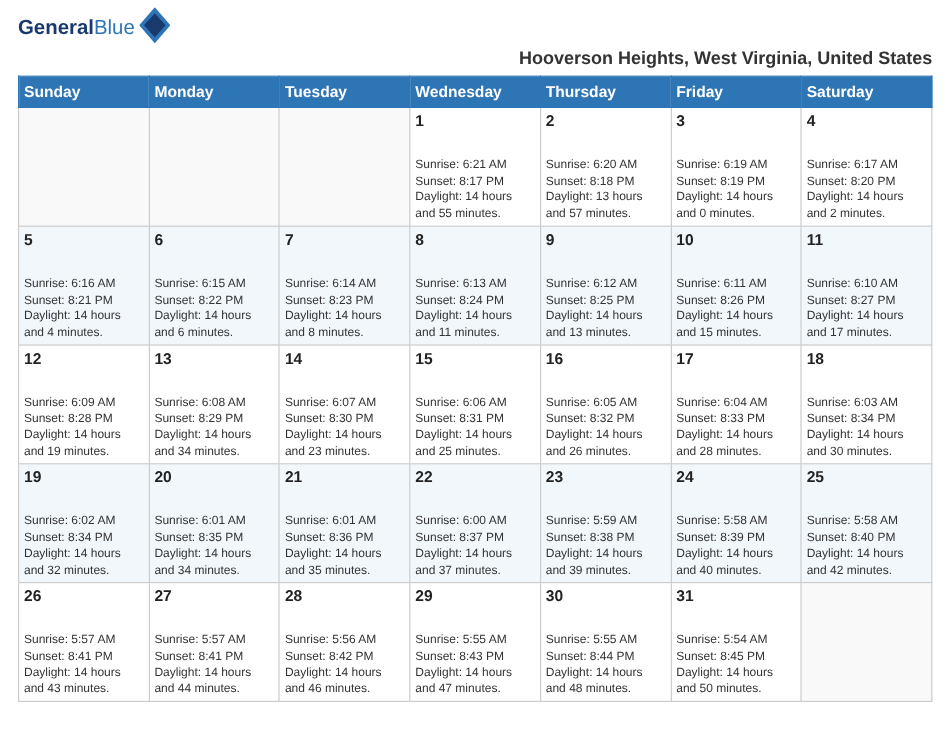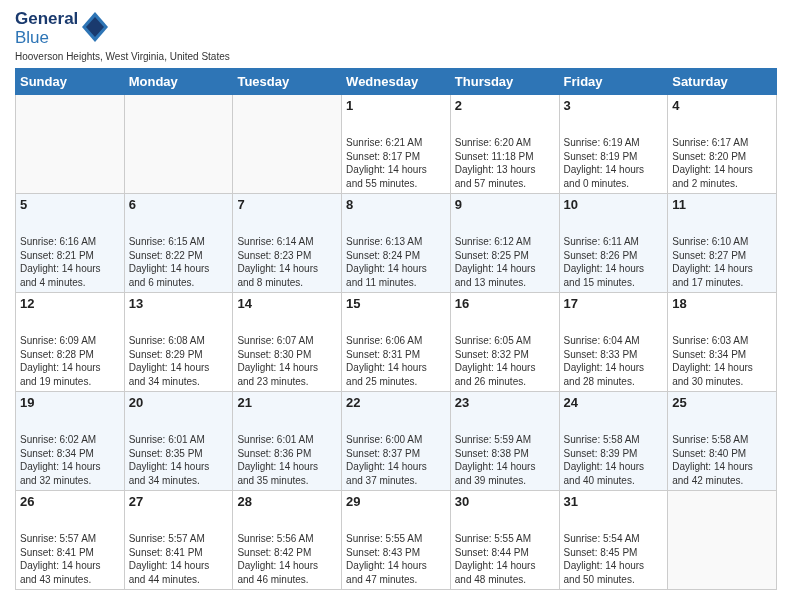--- a/index.html
+++ b/index.html
@@ -1,39 +1,39 @@
 <!DOCTYPE html>
 <html><head>
   <meta charset="utf-8">
   <style>
     * { box-sizing: border-box; margin: 0; padding: 0; }
     body { font-family: Arial, sans-serif; background: #fff; width: 792px; min-height: 612px; }
     .page { width: 792px; padding: 10px 15px; }
     .header-row { display: flex; justify-content: space-between; align-items: flex-start; margin-bottom: 4px; }
     .logo { display: flex; align-items: center; }
-    .location { text-align: left; font-size: 10px; color: #333; margin-bottom: 6px; font-weight: 400; }
+    .location { text-align: right; font-size: 15px; color: #333; margin-bottom: 6px; font-weight: 700; }
     table { width: 100%; border-collapse: collapse; }
     thead tr th { background-color: #2e75b6; color: #fff; font-size: 13px; font-weight: bold; padding: 5px 4px; text-align: left; border: 1px solid #2e75b6; margin-left: 43px; }
     tbody tr td { vertical-align: top; border: 1px solid #ccc; padding: 3px 4px; font-size: 10.5px; color: #222; min-height: 80px; width: calc(100% / 7); }
     tbody tr { height: 85px; }
     .day-num { font-weight: bold; font-size: 13px; margin-bottom: 2px; }
     .day-info { font-size: 10px; color: #333; line-height: 1.35; margin-top: 23px; }
     .empty { background: #f9f9f9; }
     tbody tr:nth-child(even) { background: #f2f7fc; }
     tbody tr:nth-child(odd) { background: #fff; }
   </style>
 </head>
 <body>
 
 <div class="page">
   <div class="header-row">
     <div class="logo">
       <div>
         <div style="display:flex;align-items:center;gap:2px;">
-          <div style="display:flex;flex-direction:column;line-height:1.1;">
+          <div style="display:flex;line-height:1.1;">
             <span style="font-size:17px;font-weight:bold;color:#1a3a6e;">General</span>
             <span style="font-size:17px;font-weight:normal;color:#2e75b6;">Blue</span>
           </div>
           <svg width="26" height="30" viewBox="0 0 26 30" style="margin-left:2px;margin-top:-4px;">
             <polygon points="0,15 13,0 26,15 13,30" fill="#2e75b6"></polygon>
             <polygon points="4,15 13,5 22,15 13,25" fill="#1a3a6e"></polygon>
           </svg>
         </div>
       </div>
     </div>
@@ -61,21 +61,21 @@
             <div class="day-info">
               <div>Sunrise: 6:21 AM</div>
               <div>Sunset: 8:17 PM</div>
               <div>Daylight: 14 hours and 55 minutes.</div>
             </div>
           </td>
           <td>
             <div class="day-num">2</div>
             <div class="day-info">
               <div>Sunrise: 6:20 AM</div>
-              <div>Sunset: 11:18 PM</div>
+              <div>Sunset: 8:18 PM</div>
               <div>Daylight: 13 hours and 57 minutes.</div>
             </div>
           </td>
           <td>
             <div class="day-num">3</div>
             <div class="day-info">
               <div>Sunrise: 6:19 AM</div>
               <div>Sunset: 8:19 PM</div>
               <div>Daylight: 14 hours and 0 minutes.</div>
             </div>

